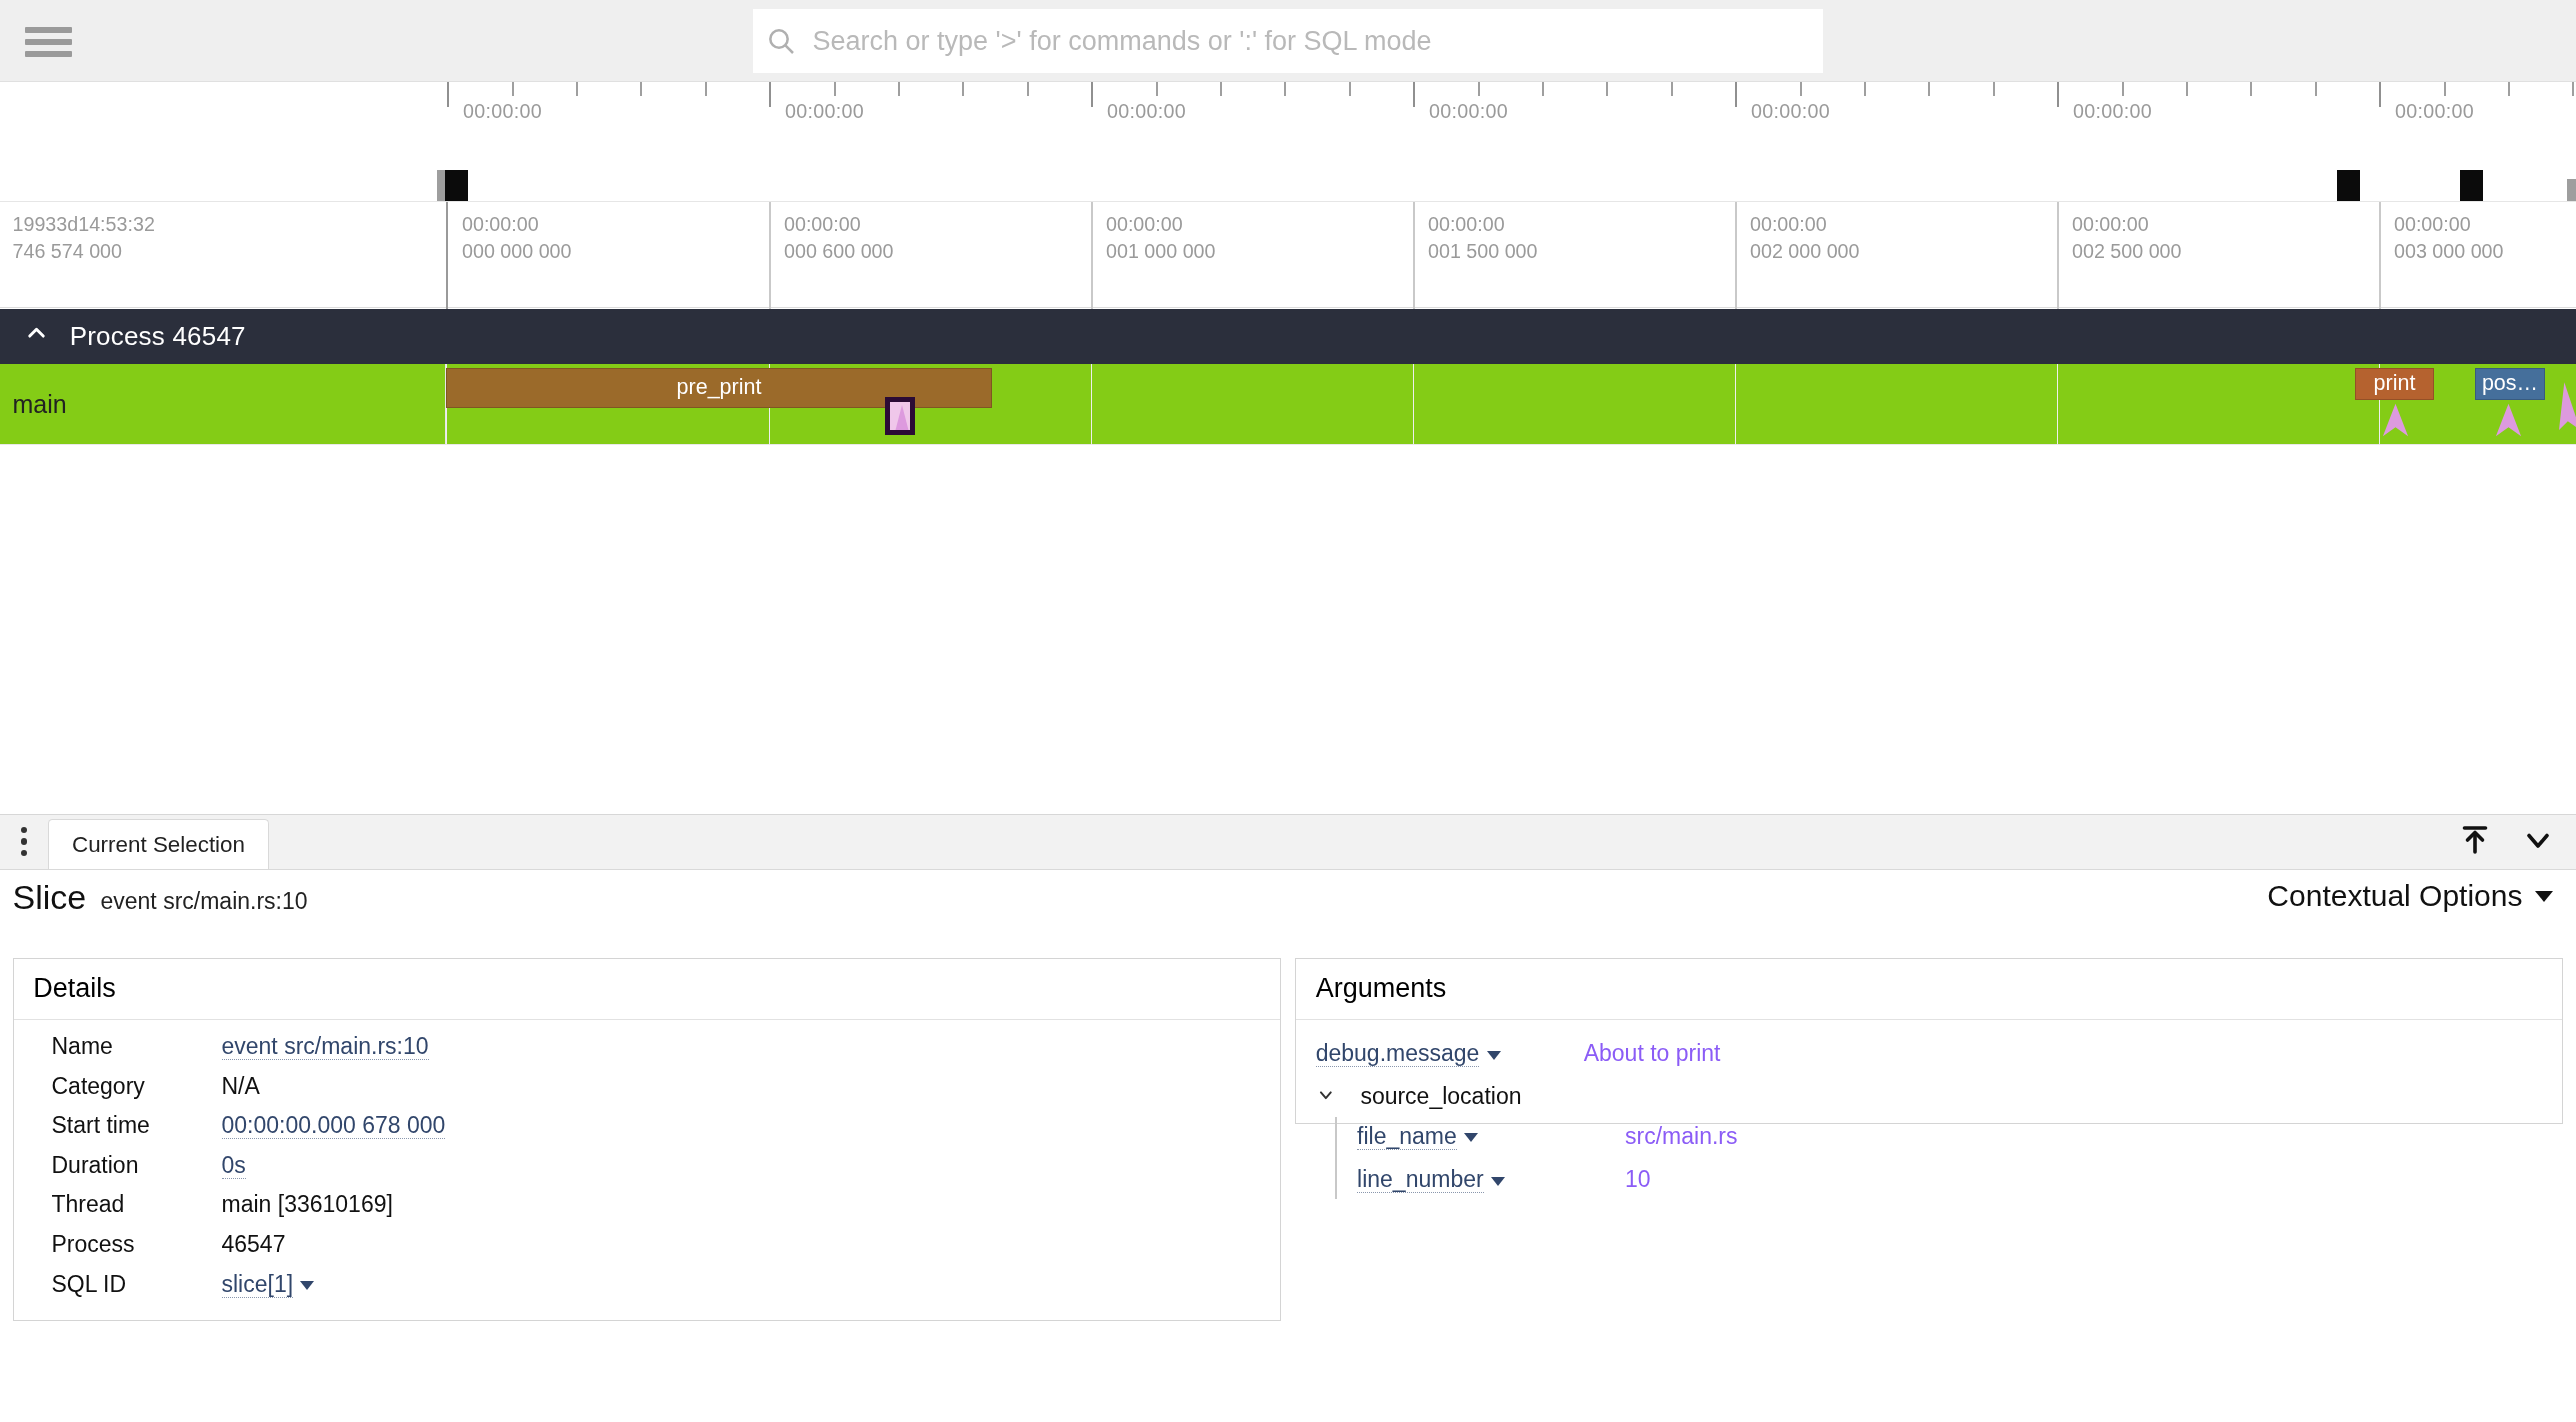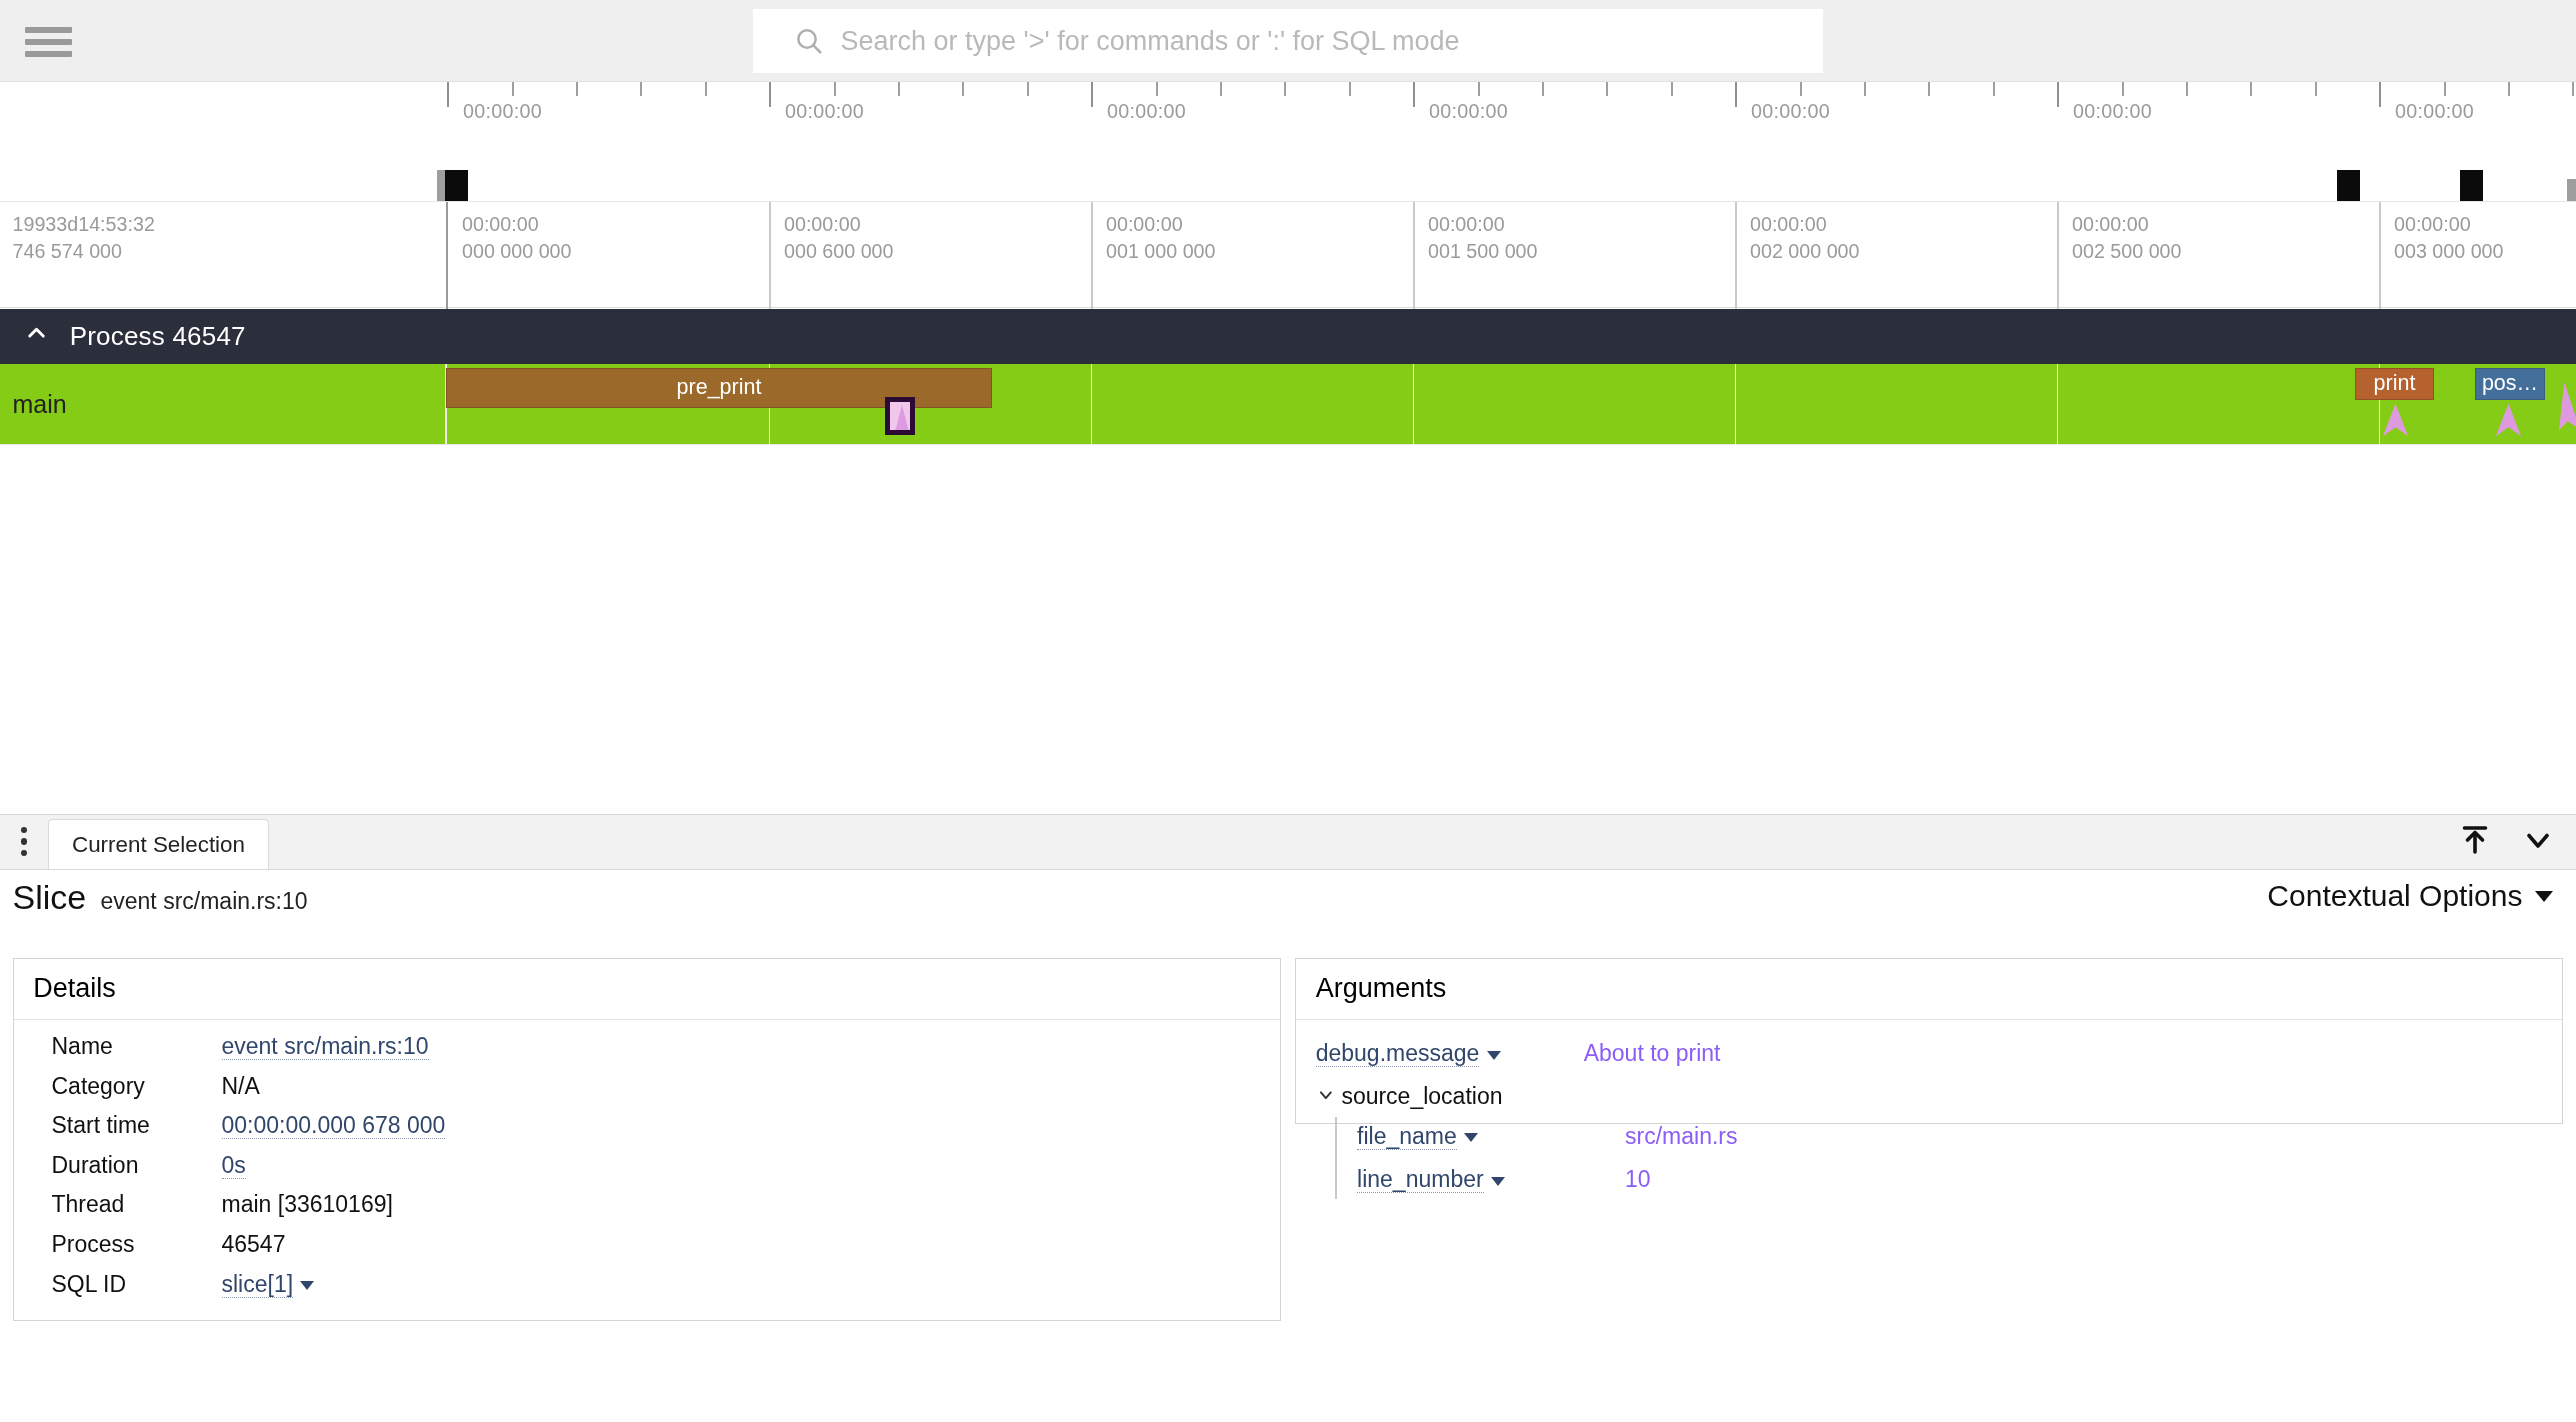--- a/index.html
+++ b/index.html
@@ -23,21 +23,21 @@
     display: flex; flex-direction: column; justify-content: space-between;
     cursor: pointer;
   }
   .hamburger i { display:block; height: 6.3px; background: #9a9a9a; border-radius: 0.9px; }
 
   .omnibox {
     position: absolute; left: 753px; top: 9px;
     width: 1070px; height: 64px;
     background: #ffffff;
     display: flex; align-items: center;
-    padding-left: 36px;
+    padding-left: 8px;
   }
   .omni-icon { width: 39px; height: 39px; flex: 0 0 39px; display:flex; align-items:center; justify-content:center; }
   .omni-input {
     border: none; outline: none; background: transparent;
     font-family: "Liberation Sans", sans-serif;
     font-size: 27px; color: #333; width: 975px;
     padding-left: 12.5px;
   }
   .omni-input::placeholder { color: #b9b9b9; }
 
@@ -185,21 +185,21 @@
   .tiny-caret {
     display: inline-block; margin-left: 7.2px;
     width:0;height:0;border-left:7.2px solid transparent;border-right:7.2px solid transparent;border-top:9px solid #31466b;
     vertical-align: middle;
   }
 
   .args-body { padding: 14.3px 0 19.7px 19.7px; }
   .arg-row { display: grid; grid-template-columns: 268px 1fr; align-items: center; margin-bottom: 3.6px; }
   .arg-key { font-size: 23px; padding: 6.3px 0; }
   .arg-val { font-size: 23px; color: #8b5cf6; padding: 6.3px 0; }
-  .arg-group { font-size: 23px; color:#111; padding: 6.3px 0; display:flex; align-items:center; gap: 6px; }
+  .arg-group { font-size: 23px; color:#111; padding: 6.3px 0; display:flex; align-items:center; gap: 25px; }
   .arg-children { margin-left: 19.7px; border-left: 2.7px solid #c8c8c8; padding-left: 19.7px; }
   .chev-sm { font-size: 19.7px; color: #333; }
 </style>
 </head>
 <body>
 
 <div class="topbar">
   <div class="hamburger">
     <i></i>
     <i></i>

